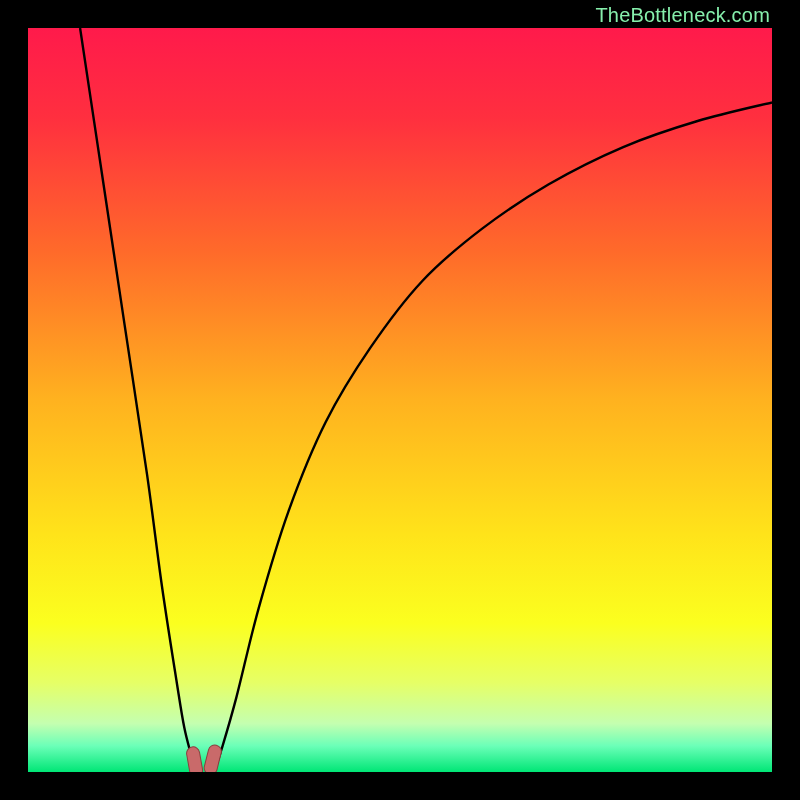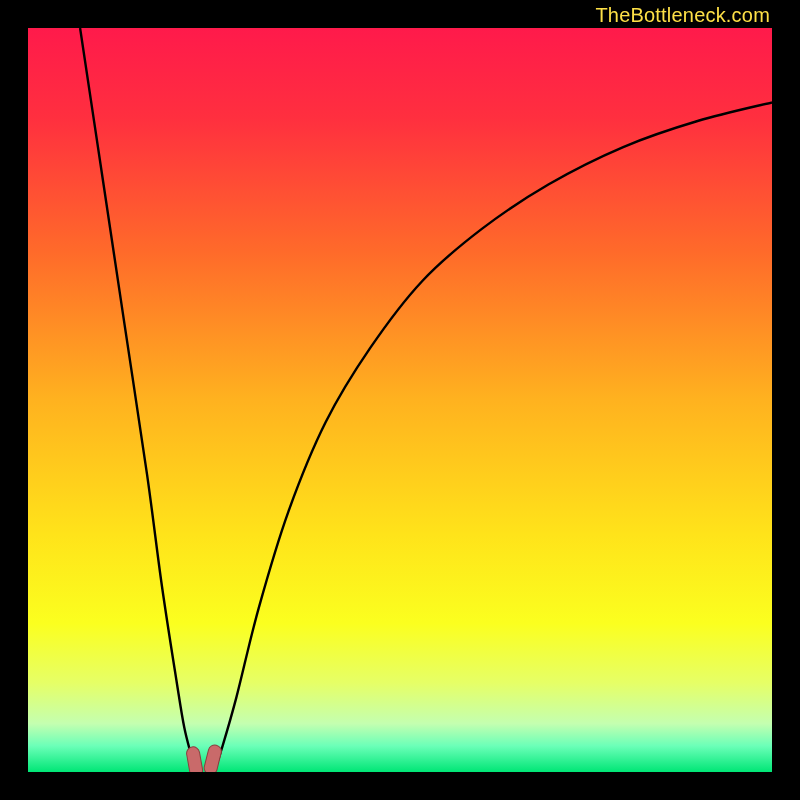--- a/index.html
+++ b/index.html
@@ -30,21 +30,21 @@
     inset: 0;
   }
   .curve-layer {
     position: absolute;
     inset: 0;
   }
   .watermark {
     position: absolute;
     top: 4px;
     right: 30px;
-    color: #fde047;
+    color: #86efac;
     font-size: 20px;
     font-weight: 400;
     letter-spacing: 0.2px;
   }
 </style>
 </head>
 <body>
 
 <div class="frame">
 

